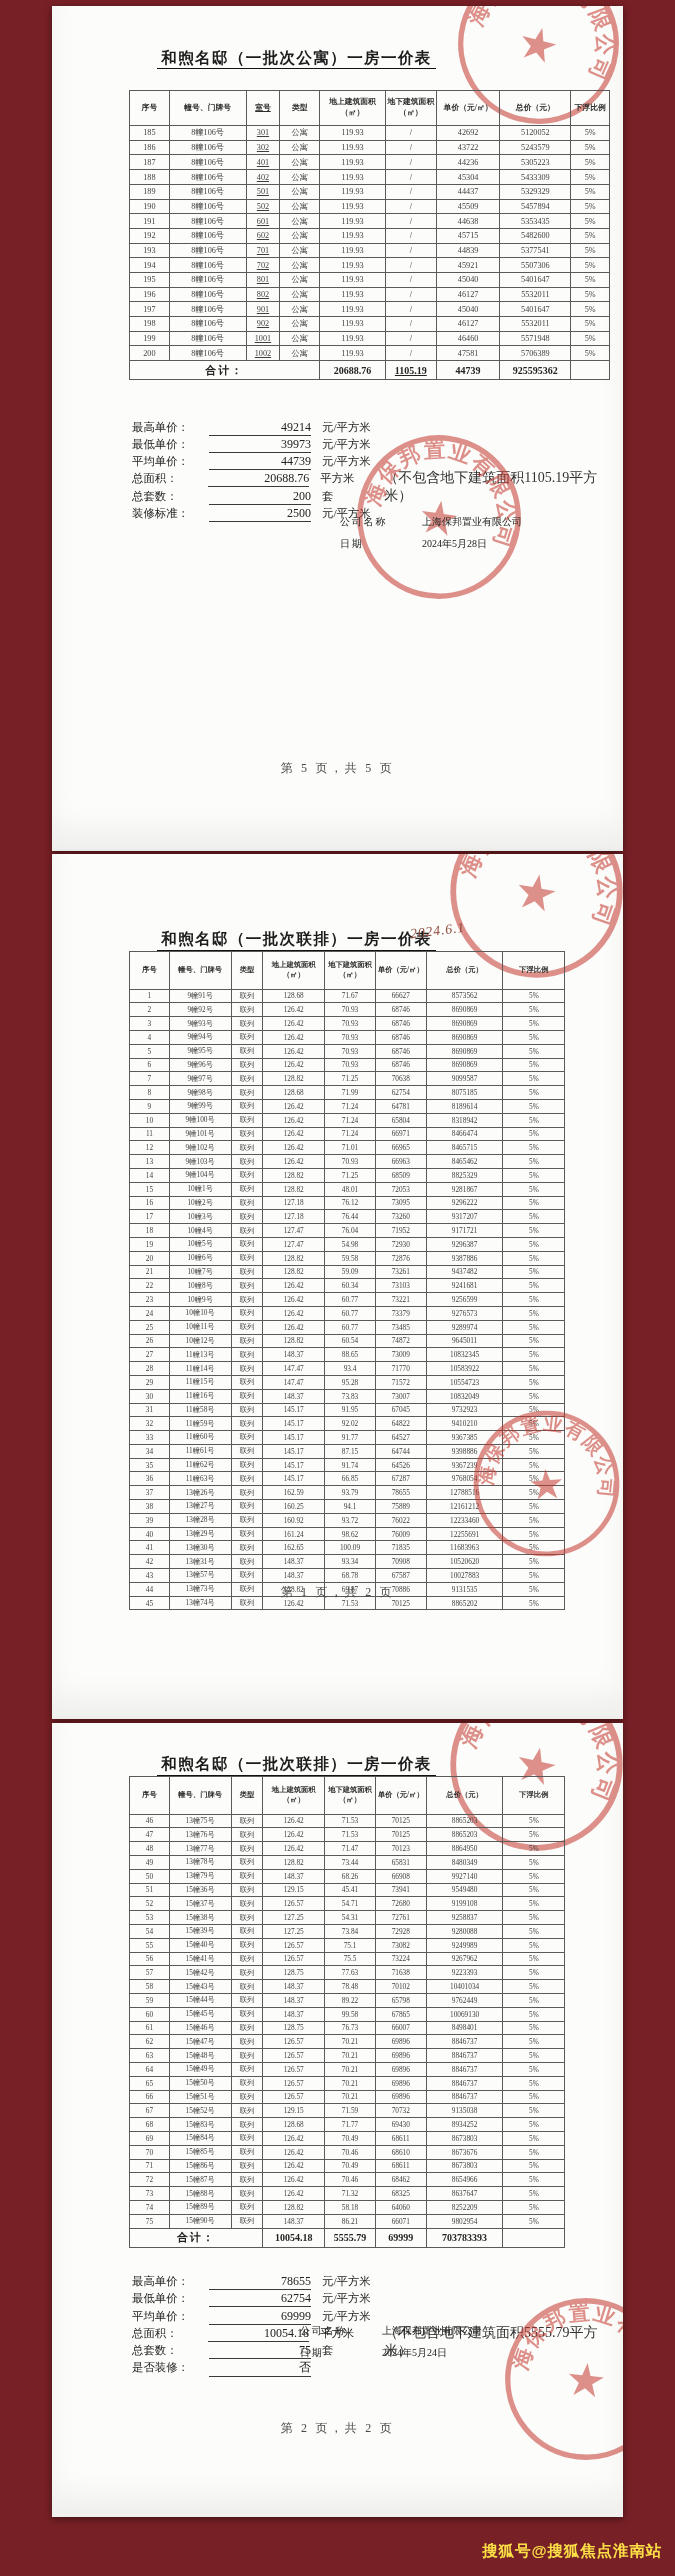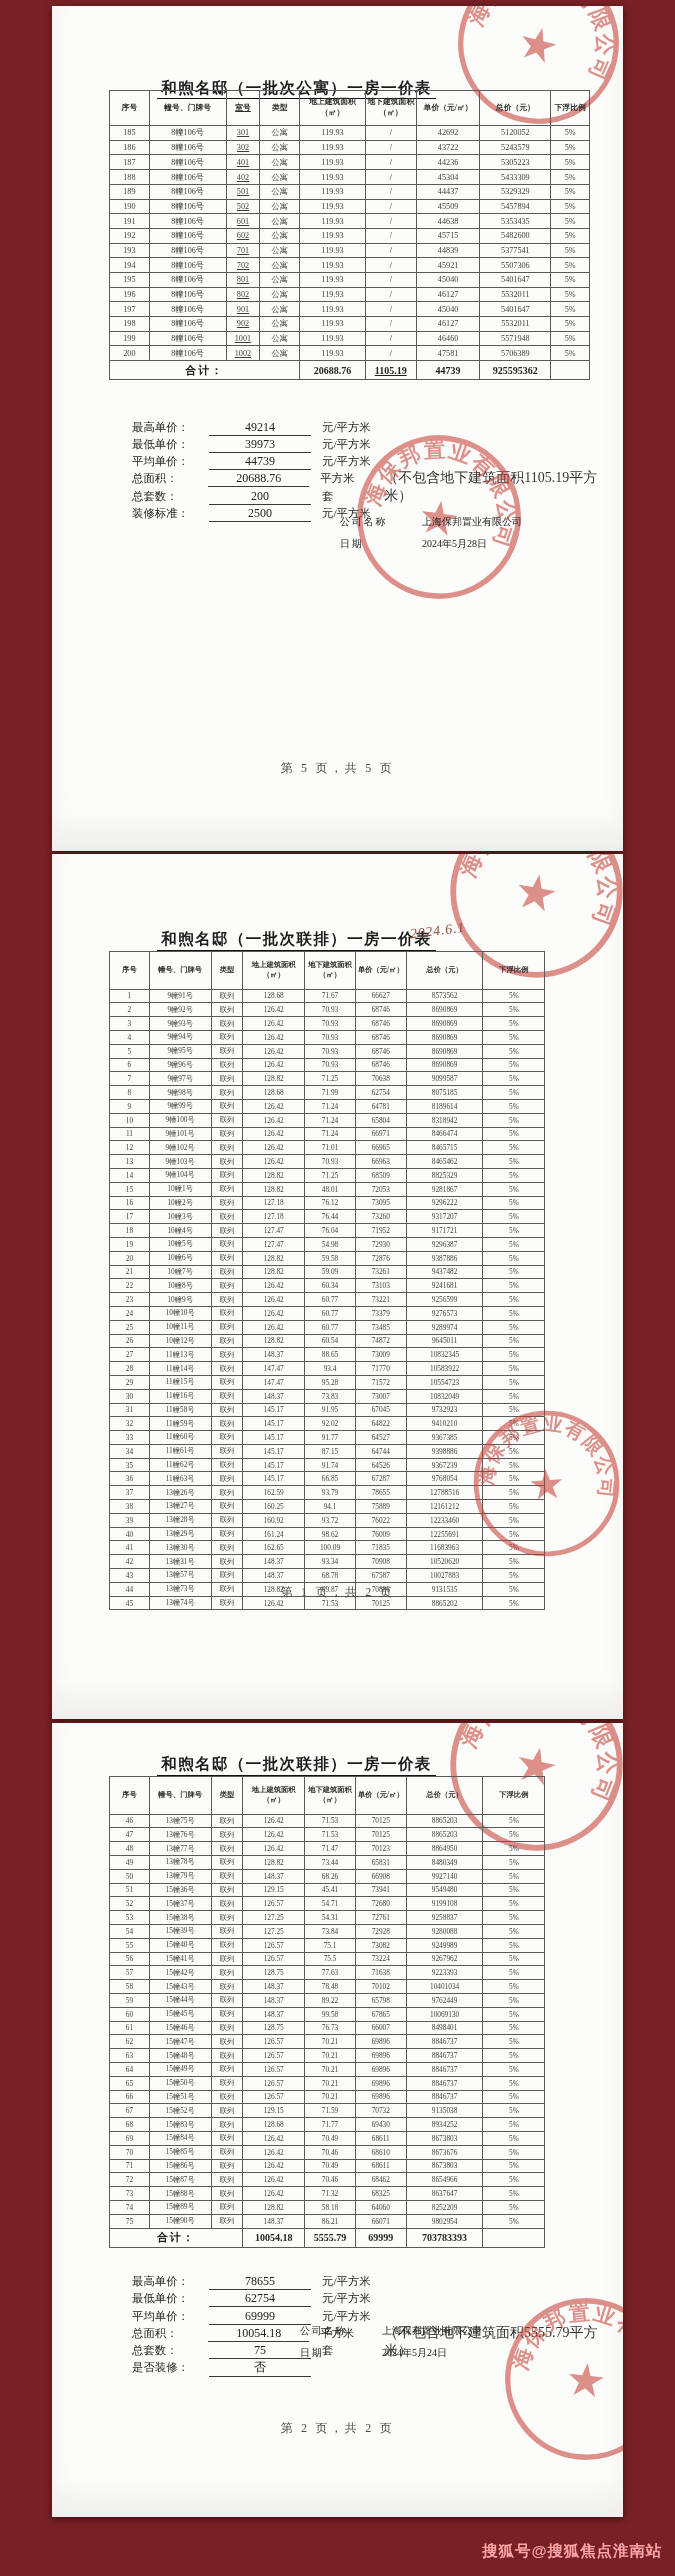--- a/index.html
+++ b/index.html
@@ -7,30 +7,30 @@
   .canvas{position:relative;width:675px;height:2576px;background:#772025;overflow:hidden;margin:0 auto;}
   .page{position:absolute;left:52px;width:571px;background:#fcfcfa;overflow:hidden;
         box-shadow:0 1.8px 7.3px rgba(0,0,0,.45), inset 0 -23px 27px rgba(0,0,0,.05);}
   .page1{top:5.5px;height:845px;}
   .page2{top:854px;height:865px;}
   .page3{top:1723px;height:794px;}
 
   .doc-title{position:absolute;left:0;right:82px;text-align:center;font-size:15.5px;font-weight:bold;
              color:#1c1c1c;letter-spacing:1.4px;}
   .doc-title span{border-bottom:1.4px solid #111;padding:0 4.6px 2.7px;}
-  .page1 .doc-title{top:72px;}
+  .page1 .doc-title{top:42px;}
   .page2 .doc-title{top:75px;}
   .page3 .doc-title{top:31px;}
 
   .annotation{position:absolute;left:358px;top:69px;color:#8d4a3a;font-size:13.7px;font-style:italic;
               transform:rotate(-7deg);letter-spacing:0.9px;}
 
   table{border-collapse:collapse;table-layout:fixed;position:absolute;left:57px;background:transparent;}
   table,th,td{border:0.9px solid #5a5a5a;}
-  table{border-width:1.8px;}
+  table{border-width:1.8px;margin-left:20px;}
   th{font-weight:bold;color:#2e2e2e;padding:1.8px 0.9px;line-height:1.35;}
   td{color:#3f3f3f;text-align:center;padding:0 0.9px;overflow:hidden;white-space:nowrap;}
   .t-apt{top:84px;width:455px;}
   .t-apt th{font-size:7.8px;height:31px;}
   .t-apt td{font-size:8.2px;height:13.7px;}
   .t-apt th:nth-child(1),.t-apt td:nth-child(1){width:37px;}
   .t-apt th:nth-child(2),.t-apt td:nth-child(2){width:74px;}
   .t-apt th:nth-child(3),.t-apt td:nth-child(3){width:31px;text-decoration:underline;}
   .t-apt th:nth-child(4),.t-apt td:nth-child(4){width:37px;}
   .t-apt th:nth-child(5),.t-apt td:nth-child(5){width:63px;}
@@ -54,21 +54,21 @@
   .t-th th:nth-child(8),.t-th td:nth-child(8){width:59px;}
 
   .total-row td{font-weight:bold;font-size:10px;height:18px;color:#222;}
   .total-row td:first-child{font-size:11px;letter-spacing:1.8px;}
 
   .summary{position:absolute;left:80px;}
   .page1 .summary{top:367px;}
   .page3 .summary{top:504px;}
   .summary-row{display:flex;align-items:baseline;height:17.3px;font-size:11.4px;color:#222;}
   .summary-label{width:77px;margin-top:47px;}
-  .summary-value{width:102px;text-align:center;border-bottom:1.4px solid #3a3a3a;font-size:12px;}
+  .summary-value{width:102px;text-align:right;border-bottom:1.4px solid #3a3a3a;font-size:12px;}
   .summary-unit{margin-left:11px;min-width:64px;}
   .summary-note{font-size:14px;color:#333;}
 
   .company{position:absolute;font-size:10px;color:#222;}
   .page1 .company{left:288px;top:509px;}
   .page3 .company{left:248px;top:601px;}
   .company .crow{display:flex;margin-bottom:8.2px;}
   .company .lbl{width:58px;letter-spacing:1.8px;}
   .company .val{margin-left:24px;}
 
@@ -79,21 +79,21 @@
 
   .stamp{position:absolute;opacity:.55;pointer-events:none;}
   .stamp svg{display:block;width:100%;height:100%;}
   .s-p1-top{left:402px;top:-47px;width:169px;height:169px;transform:rotate(14deg);}
   .s-p1-bottom{left:301px;top:425px;width:172px;height:172px;transform:rotate(8deg);}
   .s-p2-top{left:394px;top:-53px;width:181px;height:181px;transform:rotate(10deg);}
   .s-p2-mid{left:418px;top:553px;width:153px;height:153px;transform:rotate(-4deg);}
   .s-p3-top{left:394px;top:-49px;width:181px;height:181px;transform:rotate(12deg);}
   .s-p3-bottom{left:449px;top:571px;width:170px;height:170px;transform:rotate(6deg);}
 
-  .watermark{position:absolute;right:12.8px;top:2541px;color:#fca5a5;font-weight:bold;font-size:15.5px;
+  .watermark{position:absolute;right:12.8px;top:2541px;color:#fde047;font-weight:bold;font-size:15.5px;
              font-family:"Liberation Sans","DejaVu Sans",sans-serif;letter-spacing:0.9px;}
 </style>
 </head>
 <body>
 
 <div class="canvas">
 
   <div class="page page1">
     <div class="stamp s-p1-top">
         <svg viewBox="0 0 100 100" xmlns="http://www.w3.org/2000/svg">

